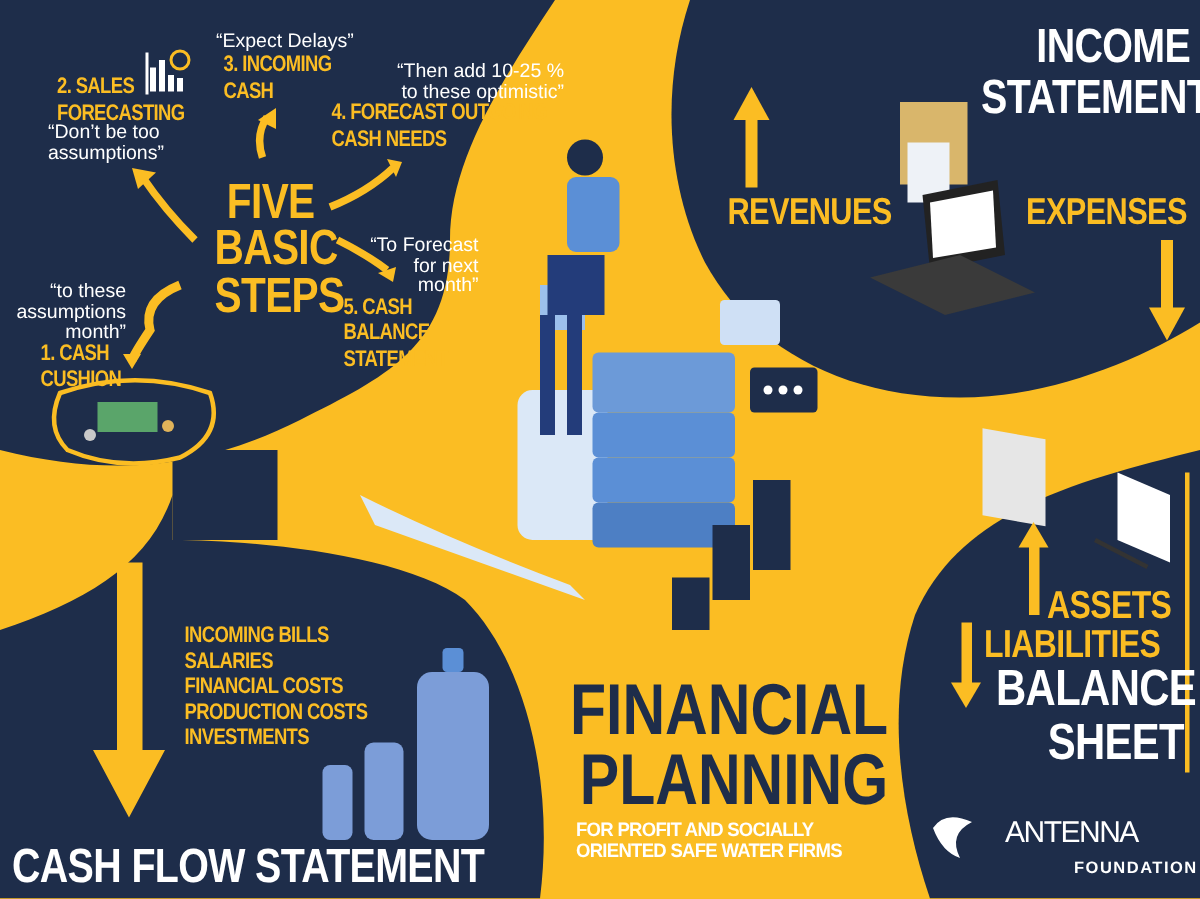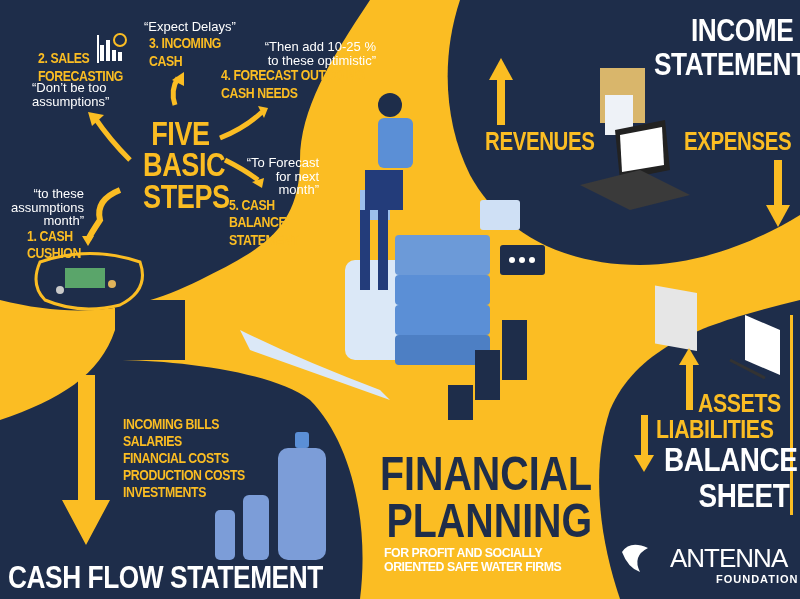--- a/index.html
+++ b/index.html
@@ -194,14 +194,14 @@
 
 <div class="t n" style="left:380px;top:450px;font-size:48px;line-height:0.98;letter-spacing:0;">
   <div>FINANCIAL</div>
     <div style="padding-left:8px">PLANNING</div>
 </div>
 <div class="t w" style="left:384px;top:546px;font-size:13px;line-height:1.1;transform:scaleX(0.95);">
   <div>FOR PROFIT AND SOCIALLY</div>
     <div>ORIENTED SAFE WATER FIRMS</div>
 </div>
 
-<div style="position:absolute;left:670px;top:545px;font-family:'Liberation Sans',sans-serif;color:#fff;font-size:26px;letter-spacing:-1px;line-height:1;">ANTENNA</div>
+<div style="position:absolute;left:670px;top:545px;font-family:'Liberation Sans',sans-serif;color:#fff;font-size:20px;letter-spacing:-1px;line-height:1;">ANTENNA</div>
 <div style="position:absolute;left:716px;top:573px;font-family:'Liberation Sans',sans-serif;color:#fff;font-size:11px;font-weight:bold;letter-spacing:1px;">FOUNDATION</div>
 
 </body></html>

